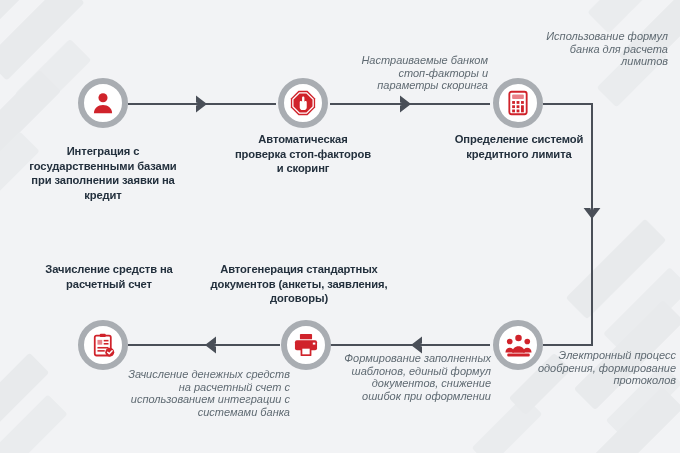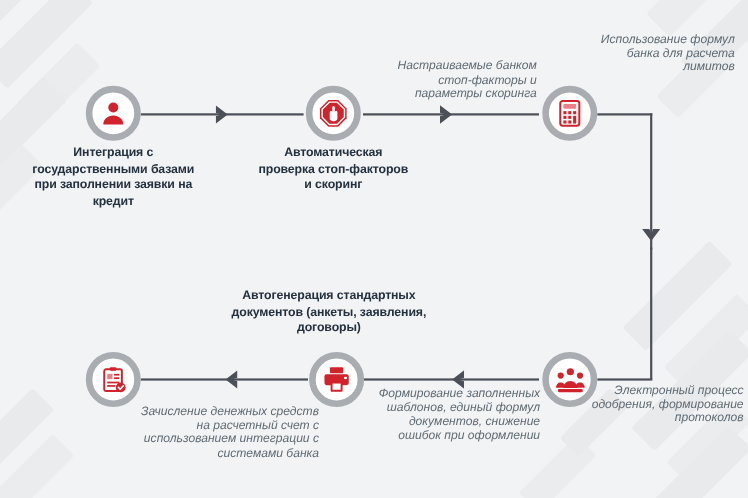--- a/index.html
+++ b/index.html
@@ -142,21 +142,21 @@
   <div class="arrow left" style="left:196px; top:335px;"></div>
 
   <div class="node" style="left:78px; top:78px;">
     <span>
       <svg width="26" height="26" viewBox="0 0 24 24" fill="#d0232b">
         <circle cx="12" cy="7.2" r="4.2"></circle>
         <path d="M3.6 21.5c0-4.7 3.8-7.6 8.4-7.6s8.4 2.9 8.4 7.6z"></path>
       </svg>
     </span>
   </div>
-  <div class="title" style="left:20px; top:132px; width:166px;">Интеграция с государственными базами при заполнении заявки на кредит</div>
+  <div class="title" style="left:20px; top:144px; width:166px;">Интеграция с государственными базами при заполнении заявки на кредит</div>
 
   <div class="node" style="left:278px; top:78px;">
     <span>
       <svg width="28" height="28" viewBox="0 0 24 24">
         <polygon points="8.2,1.6 15.8,1.6 22.4,8.2 22.4,15.8 15.8,22.4 8.2,22.4 1.6,15.8 1.6,8.2" fill="#d0232b"></polygon>
         <polygon points="8.9,3.3 15.1,3.3 20.7,8.9 20.7,15.1 15.1,20.7 8.9,20.7 3.3,15.1 3.3,8.9" fill="none" stroke="#ffffff" stroke-width="1.1"></polygon>
         <path d="M9.2 16.9v-5.6c0-.55.45-1 1-1s1 .45 1 1v-3.9c0-.55.45-1 1-1s1 .45 1 1v3.9c0-.55.45-1 1-1s1 .45 1 1v4.6c0 1.3-1 2.2-2.3 2.2h-1.4c-1.3 0-2.3-.9-2.3-2.2z" fill="#ffffff"></path>
       </svg>
     </span>
   </div>
@@ -173,20 +173,21 @@
         <rect x="14.8" y="10.2" width="2.6" height="2.6" fill="#d0232b"></rect>
         <rect x="6.6" y="14.1" width="2.6" height="2.6" fill="#d0232b"></rect>
         <rect x="10.7" y="14.1" width="2.6" height="2.6" fill="#d0232b"></rect>
         <rect x="14.8" y="14.1" width="2.6" height="6.5" fill="#d0232b"></rect>
         <rect x="6.6" y="18" width="2.6" height="2.6" fill="#d0232b"></rect>
         <rect x="10.7" y="18" width="2.6" height="2.6" fill="#d0232b"></rect>
       </svg>
     </span>
   </div>
   <div class="caption" style="left:522px; top:30px; width:146px;">Использование формул банка для расчета лимитов</div>
+  <div class="title" style="left:444px; top:132px; width:150px;">Определение системой кредитного лимита</div>
 
   <div class="node" style="left:493px; top:320px;">
     <span>
       <svg width="27" height="27" viewBox="0 0 24 24" fill="#d0232b">
         <circle cx="4.2" cy="8.4" r="2.5"></circle>
         <path d="M0.4 18.2c0-2.6 1.7-4.2 3.8-4.2s3.8 1.6 3.8 4.2z"></path>
         <circle cx="19.8" cy="8.4" r="2.5"></circle>
         <path d="M16 18.2c0-2.6 1.7-4.2 3.8-4.2s3.8 1.6 3.8 4.2z"></path>
         <circle cx="12" cy="5.3" r="2.9"></circle>
         <path d="M6.4 18.4c0-3.5 2.5-5.7 5.6-5.7s5.6 2.2 5.6 5.7z"></path>
@@ -219,14 +220,15 @@
         <rect x="12.2" y="6.6" width="4.6" height="1.5" fill="#d0232b"></rect>
         <rect x="12.2" y="9.6" width="4.6" height="1.5" fill="#d0232b"></rect>
         <rect x="6.2" y="13.4" width="10.6" height="1.5" fill="#d0232b"></rect>
         <rect x="6.2" y="16.4" width="7" height="1.5" fill="#d0232b"></rect>
         <circle cx="18" cy="18.4" r="4.3" fill="#d0232b"></circle>
         <path d="M16 18.4l1.5 1.6 2.8-3" fill="none" stroke="#ffffff" stroke-width="1.4" stroke-linecap="round" stroke-linejoin="round"></path>
       </svg>
     </span>
   </div>
   <div class="caption" style="left:122px; top:368px; width:168px;">Зачисление денежных средств на расчетный счет с использованием интеграции с системами банка</div>
+  <div class="title" style="left:40px; top:262px; width:138px;">Зачисление средств на расчетный счет</div>
 
 </div>
 
 </body></html>

